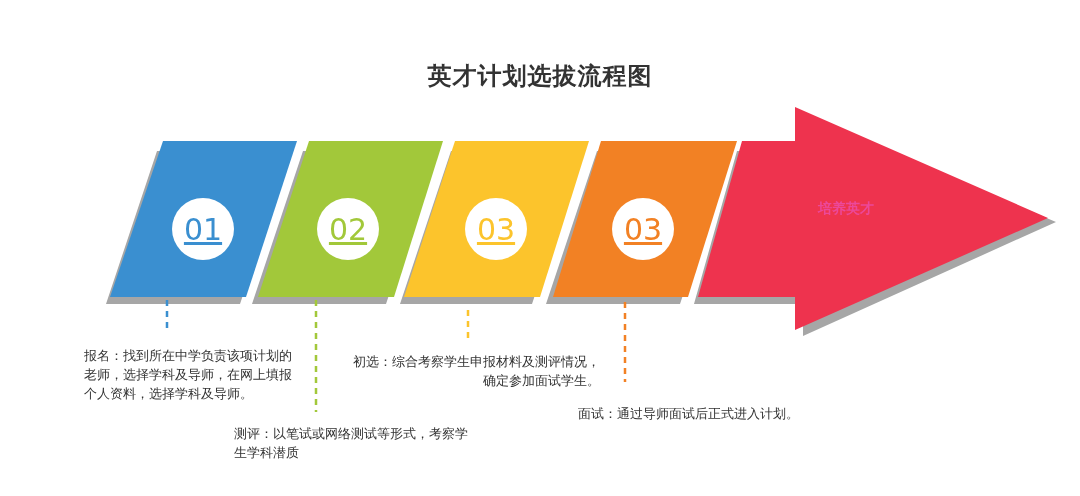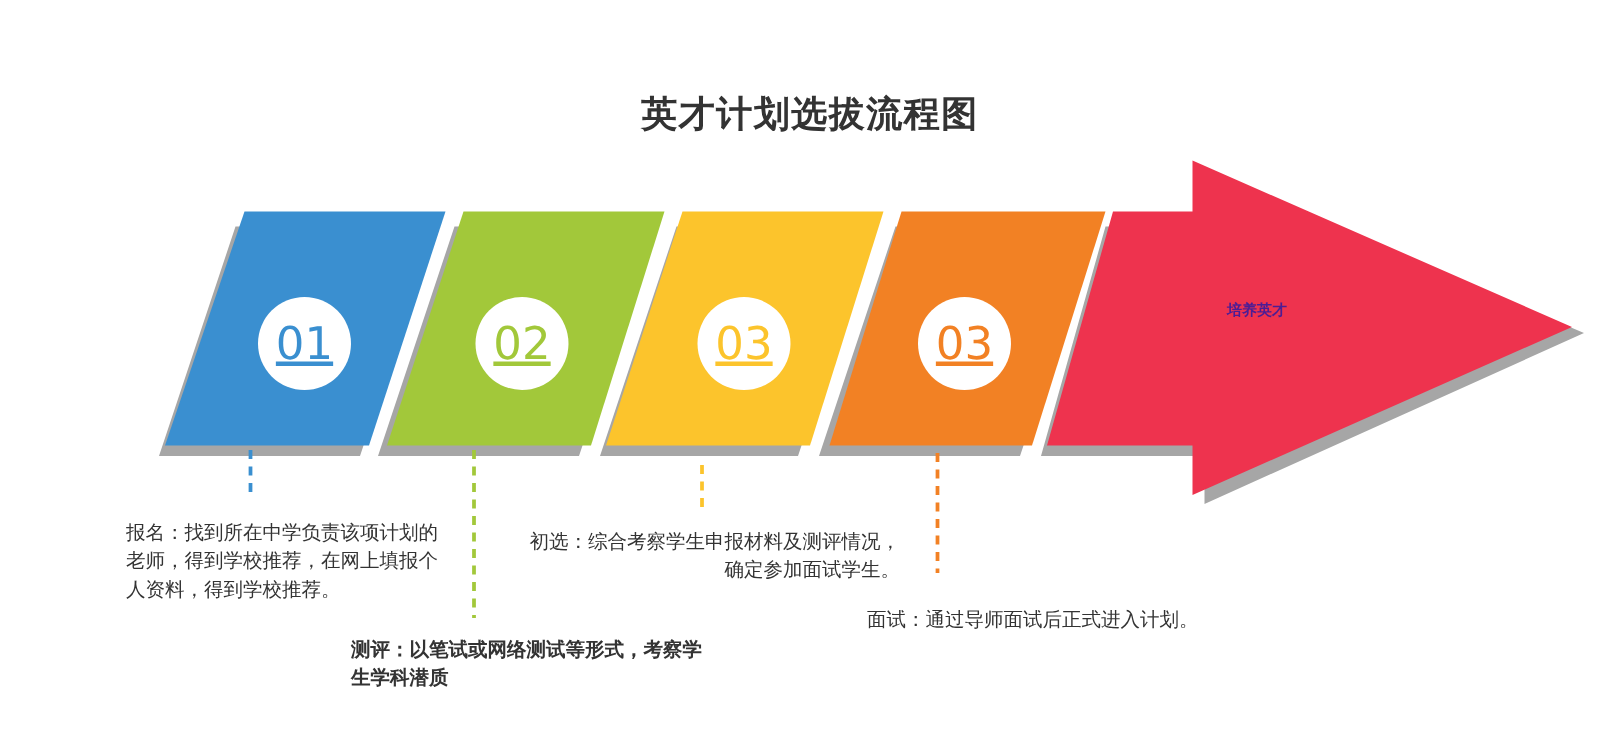--- a/index.html
+++ b/index.html
@@ -4,21 +4,21 @@
 <style>
   html, body { margin: 0; padding: 0; background: #ffffff; }
   body { width: 1080px; height: 496px; position: relative; overflow: hidden;
          font-family: "DejaVu Sans", "Liberation Sans", sans-serif; color: #333; }
   .title { position: absolute; left: 0; width: 1080px; top: 38px; text-align: center;
            font-size: 24px; font-weight: bold; color: #333; letter-spacing: 1px; margin-top: 22px; }
   svg.diagram { position: absolute; left: 0; top: 0; }
   .num { position: absolute; width: 62px; height: 62px; border-radius: 50%; background: #fff;
          display: flex; align-items: center; justify-content: center;
          font-size: 30px; font-family: "DejaVu Sans", sans-serif; text-decoration: underline; }
-  .arrow-label { position: absolute; left: 818px; top: 200px; color: #4c1d95; font-size: 10px;
+  .arrow-label { position: absolute; left: 818px; top: 200px; color: #ec4899; font-size: 14px;
                  font-weight: bold; font-family: "DejaVu Serif", serif; }
   .desc { position: absolute; font-size: 13px; line-height: 19px; color: #333; }
 </style>
 </head>
 <body>
 
 <div class="title">英才计划选拔流程图</div>
 
 <svg class="diagram" width="1080" height="496">
 
@@ -51,16 +51,16 @@
   </div>
 <div class="num" style="left:465px; top:198px; color:#fcc42c;">
     <span>03</span>
   </div>
 <div class="num" style="left:612px; top:198px; color:#f28124;">
     <span>03</span>
   </div>
 
 <div class="arrow-label">培养英才</div>
 
-<div class="desc" style="left:84px; top:346px; width:210px;">报名：找到所在中学负责该项计划的老师，得到学校推荐，在网上填报个人资料，得到学校推荐。</div>
-<div class="desc" style="left:234px; top:424px; width:240px;font-weight:bold;">测评：以笔试或网络测试等形式，考察学生学科潜质</div>
+<div class="desc" style="left:84px; top:346px; width:210px;">报名：找到所在中学负责该项计划的老师，选择学科及导师，在网上填报个人资料，选择学科及导师。</div>
+<div class="desc" style="left:234px; top:424px; width:240px;">测评：以笔试或网络测试等形式，考察学生学科潜质</div>
 <div class="desc" style="left:346px; top:352px; width:254px; text-align:right;">初选：综合考察学生申报材料及测评情况，确定参加面试学生。</div>
 <div class="desc" style="left:578px; top:404px; width:222px;">面试：通过导师面试后正式进入计划。</div>
 
 </body></html>

